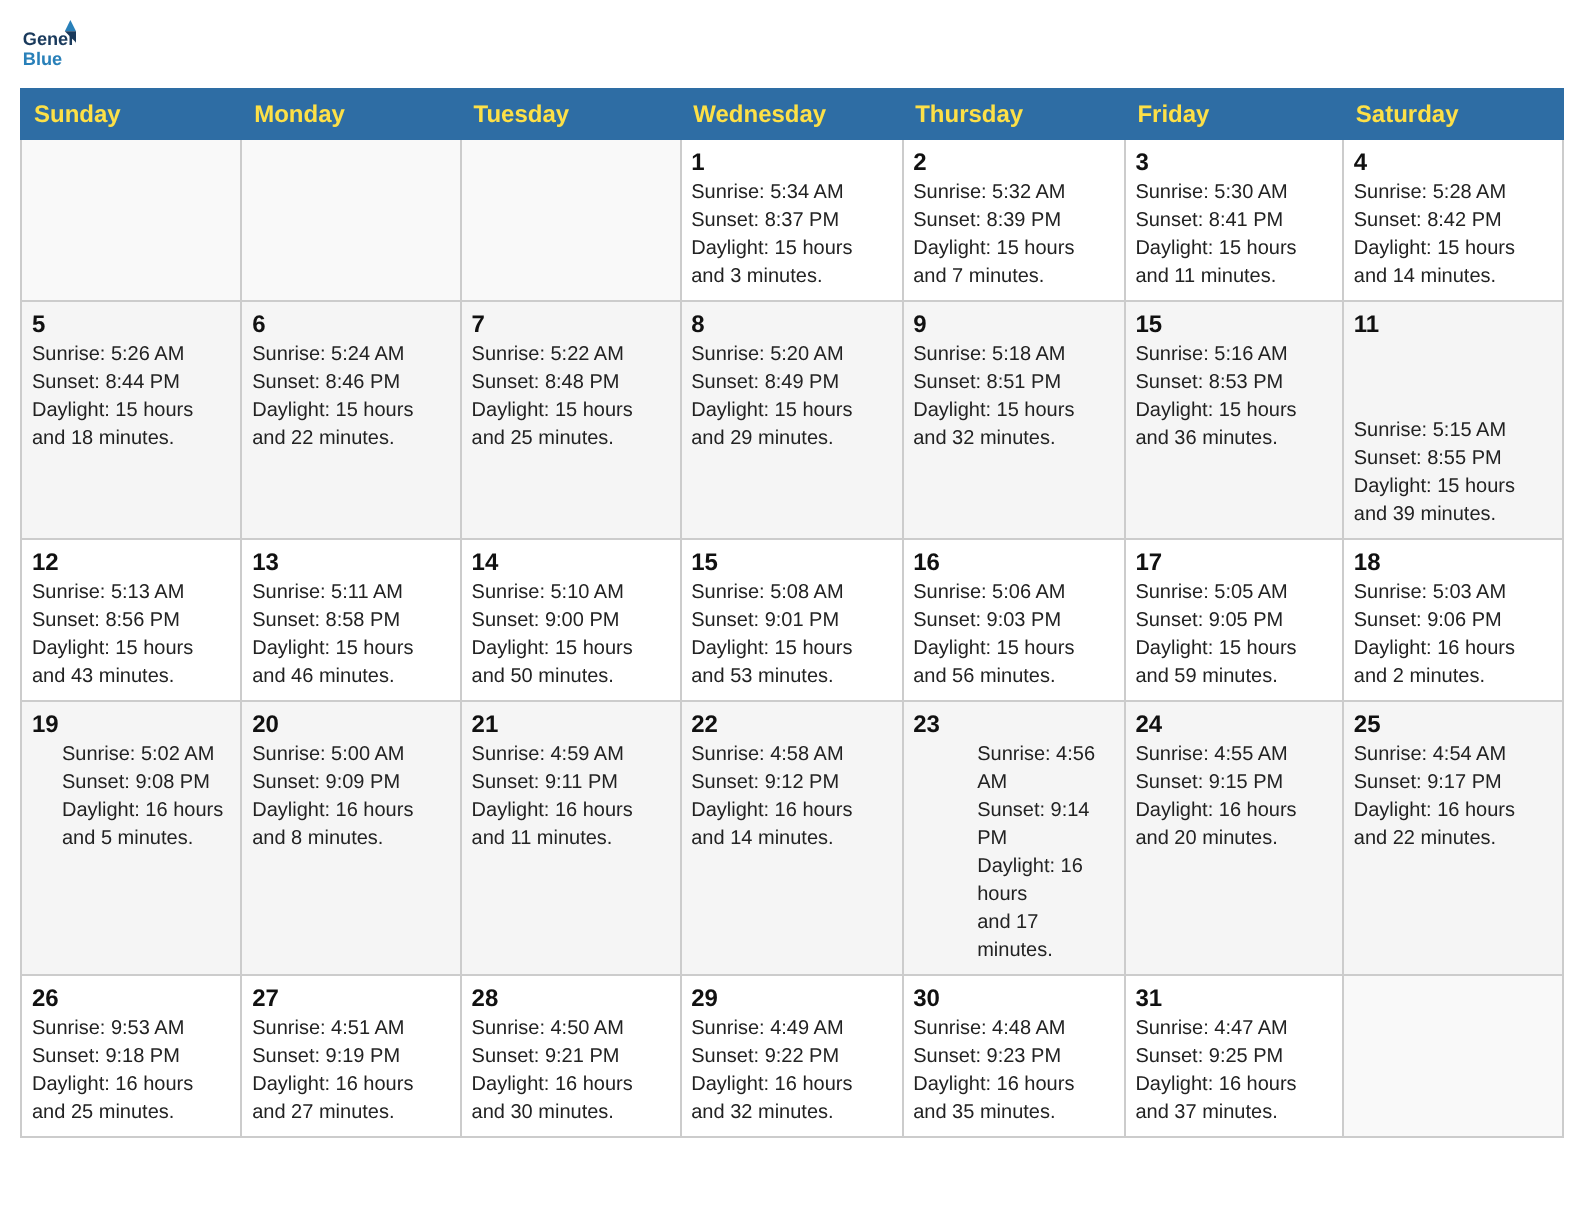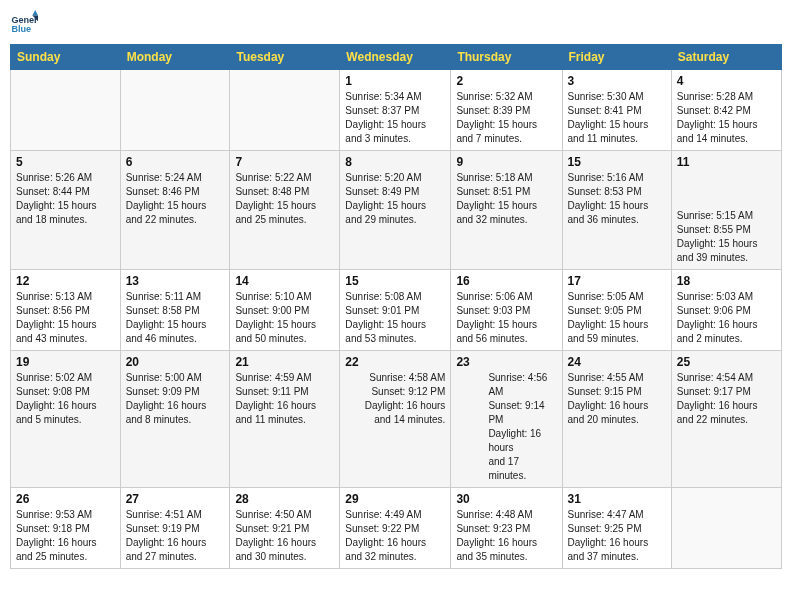--- a/index.html
+++ b/index.html
@@ -243,42 +243,42 @@
           <div class="day-num">18</div>
           <div class="day-info" style="white-space: pre-line;">Sunrise: 5:03 AM
 Sunset: 9:06 PM
 Daylight: 16 hours
 and 2 minutes.</div>
         </td>
       </tr>
       <tr class="row-alt">
         <td>
           <div class="day-num">19</div>
-          <div class="day-info" style="white-space: pre-line;">Sunrise: 5:02 AM
+          <div class="day-info" style="white-space: pre-line; margin-left: 15px;">Sunrise: 5:02 AM
 Sunset: 9:08 PM
 Daylight: 16 hours
 and 5 minutes.</div>
         </td>
         <td>
           <div class="day-num">20</div>
           <div class="day-info" style="white-space: pre-line;">Sunrise: 5:00 AM
 Sunset: 9:09 PM
 Daylight: 16 hours
 and 8 minutes.</div>
         </td>
         <td>
           <div class="day-num">21</div>
           <div class="day-info" style="white-space: pre-line;">Sunrise: 4:59 AM
 Sunset: 9:11 PM
 Daylight: 16 hours
 and 11 minutes.</div>
         </td>
         <td>
           <div class="day-num">22</div>
-          <div class="day-info" style="white-space: pre-line; text-align: right;">Sunrise: 4:58 AM
+          <div class="day-info" style="white-space: pre-line;">Sunrise: 4:58 AM
 Sunset: 9:12 PM
 Daylight: 16 hours
 and 14 minutes.</div>
         </td>
         <td>
           <div class="day-num">23</div>
           <div class="day-info" style="white-space: pre-line; margin-left: 32px;">Sunrise: 4:56 AM
 Sunset: 9:14 PM
 Daylight: 16 hours
 and 17 minutes.</div>

